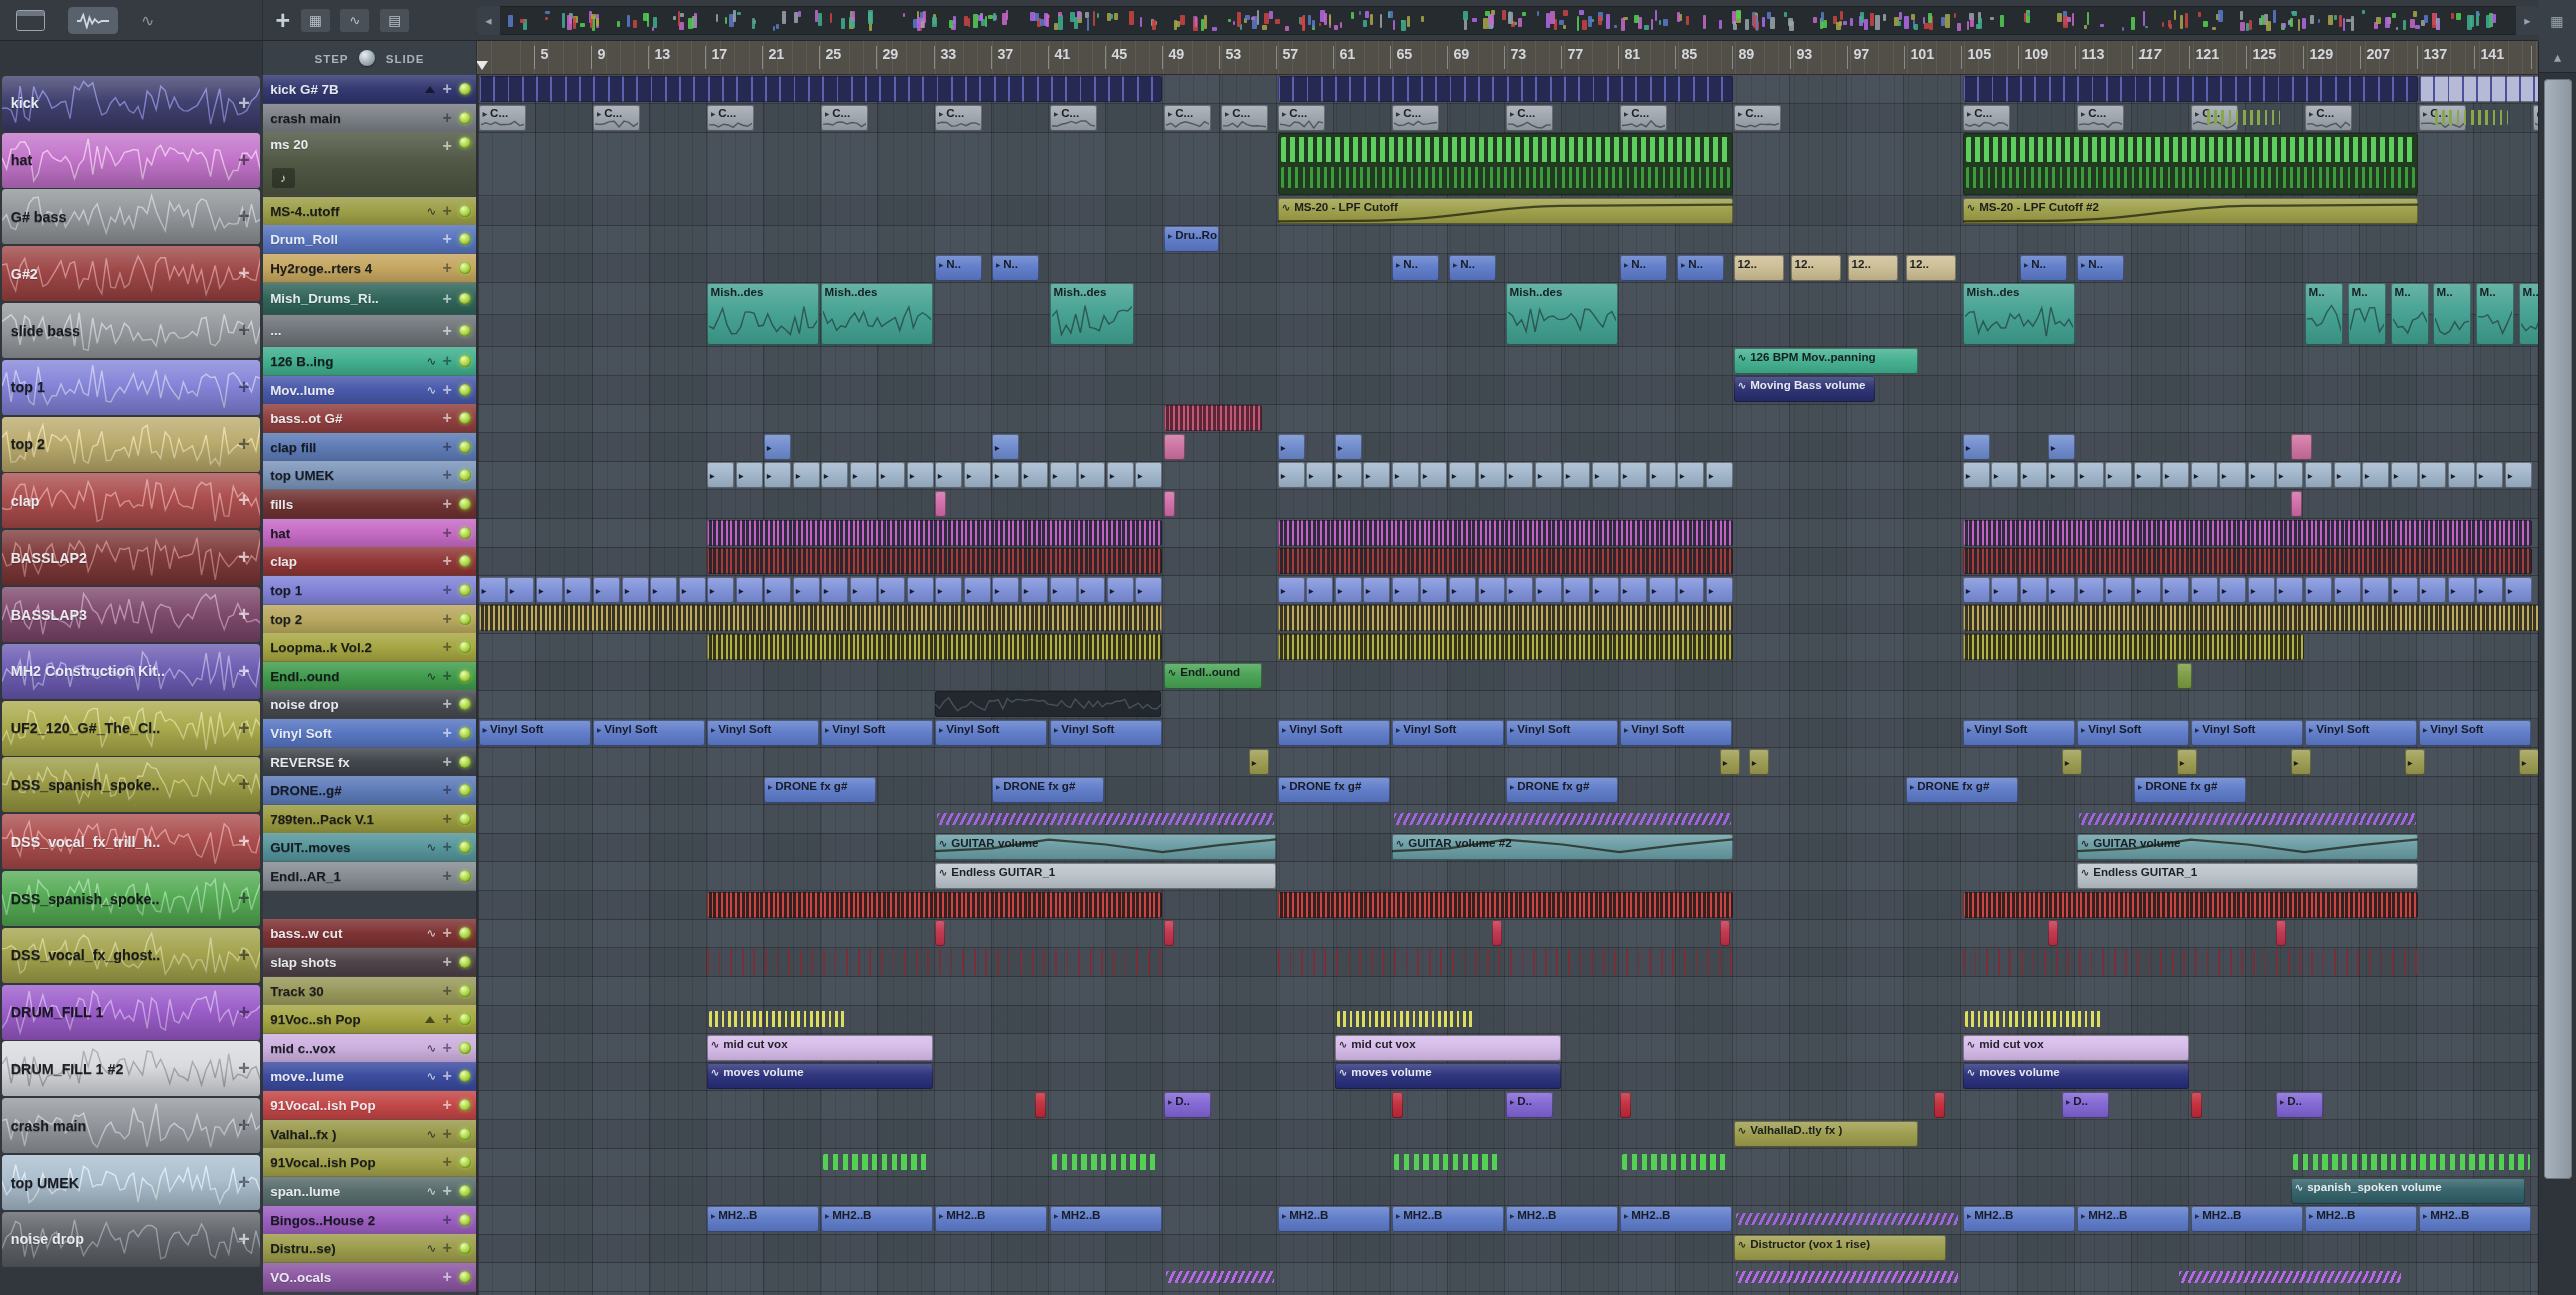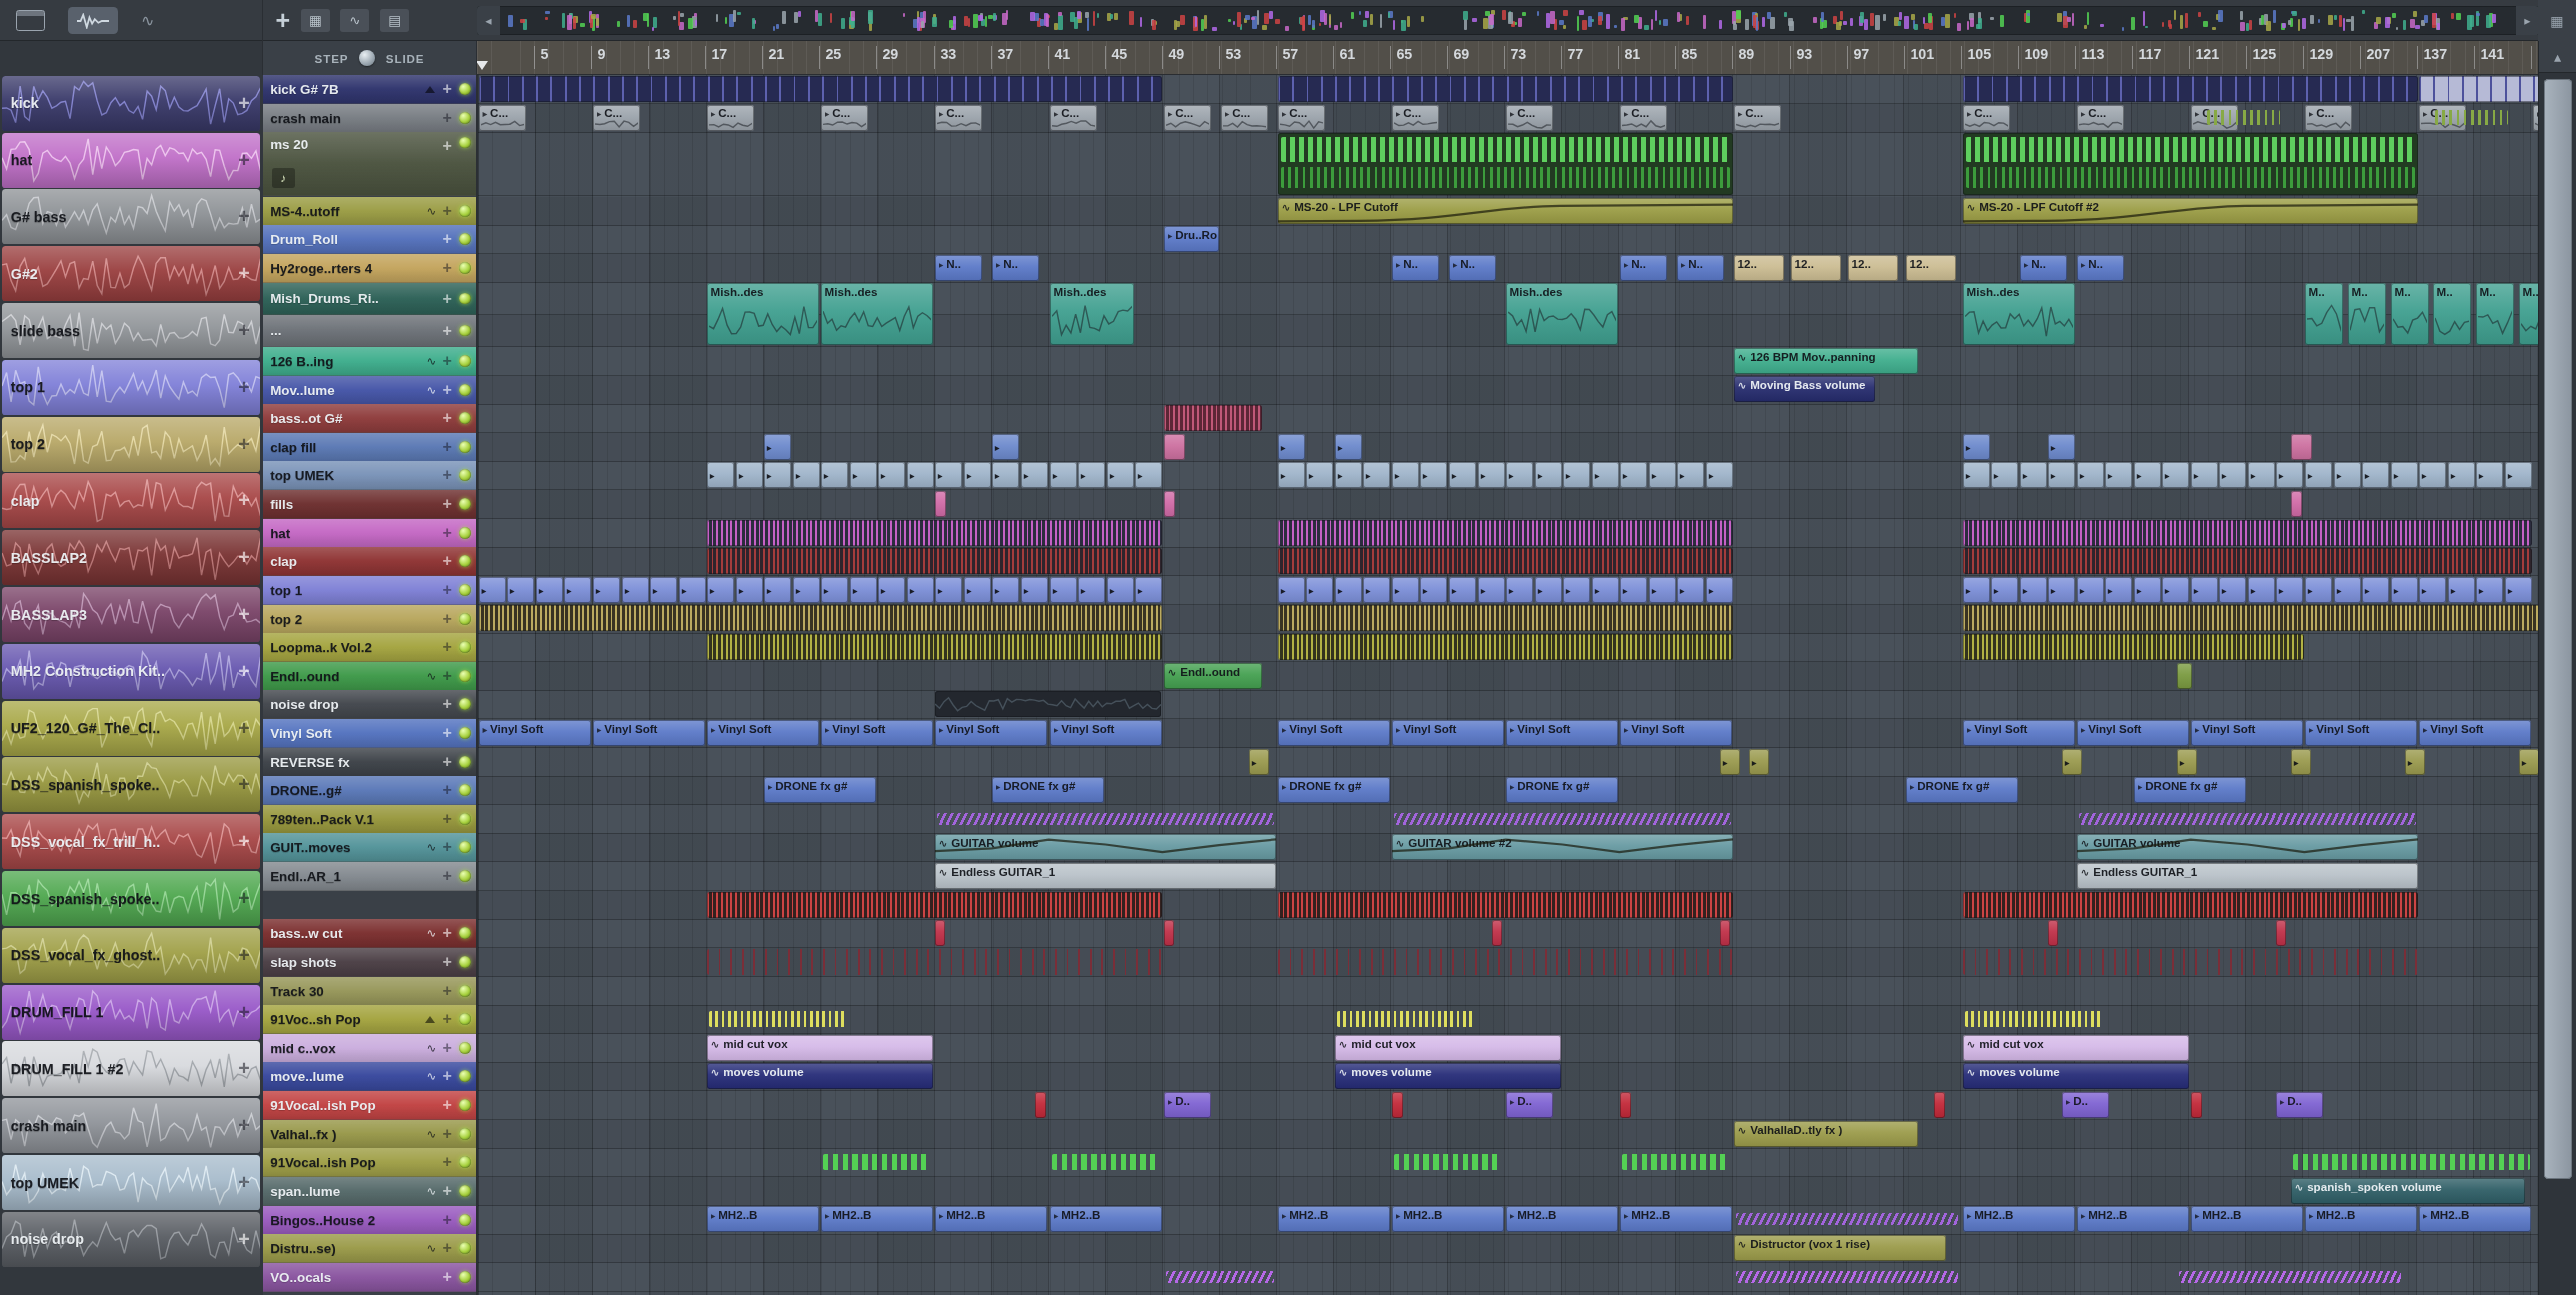--- a/index.html
+++ b/index.html
@@ -485,21 +485,21 @@
         <div class="rnum" style="left: 1084px;">77</div>
         <div class="rnum" style="left: 1141px;">81</div>
         <div class="rnum" style="left: 1198px;">85</div>
         <div class="rnum" style="left: 1255px;">89</div>
         <div class="rnum" style="left: 1313px;">93</div>
         <div class="rnum" style="left: 1370px;">97</div>
         <div class="rnum" style="left: 1427px;">101</div>
         <div class="rnum" style="left: 1484px;">105</div>
         <div class="rnum" style="left: 1541px;">109</div>
         <div class="rnum" style="left: 1598px;">113</div>
-        <div class="rnum" style="left: 1655px;">117</div>
+        <div class="rnum" style="left: 1655px; font-style: italic;">117</div>
         <div class="rnum" style="left: 1712px;">121</div>
         <div class="rnum" style="left: 1769px;">125</div>
         <div class="rnum" style="left: 1826px;">129</div>
         <div class="rnum" style="left: 1883px;">207</div>
         <div class="rnum" style="left: 1940px;">137</div>
         <div class="rnum" style="left: 1997px;">141</div>
         <div class="rnum" style="left: 2054px;">145</div>
       </div>
   </div>
 

